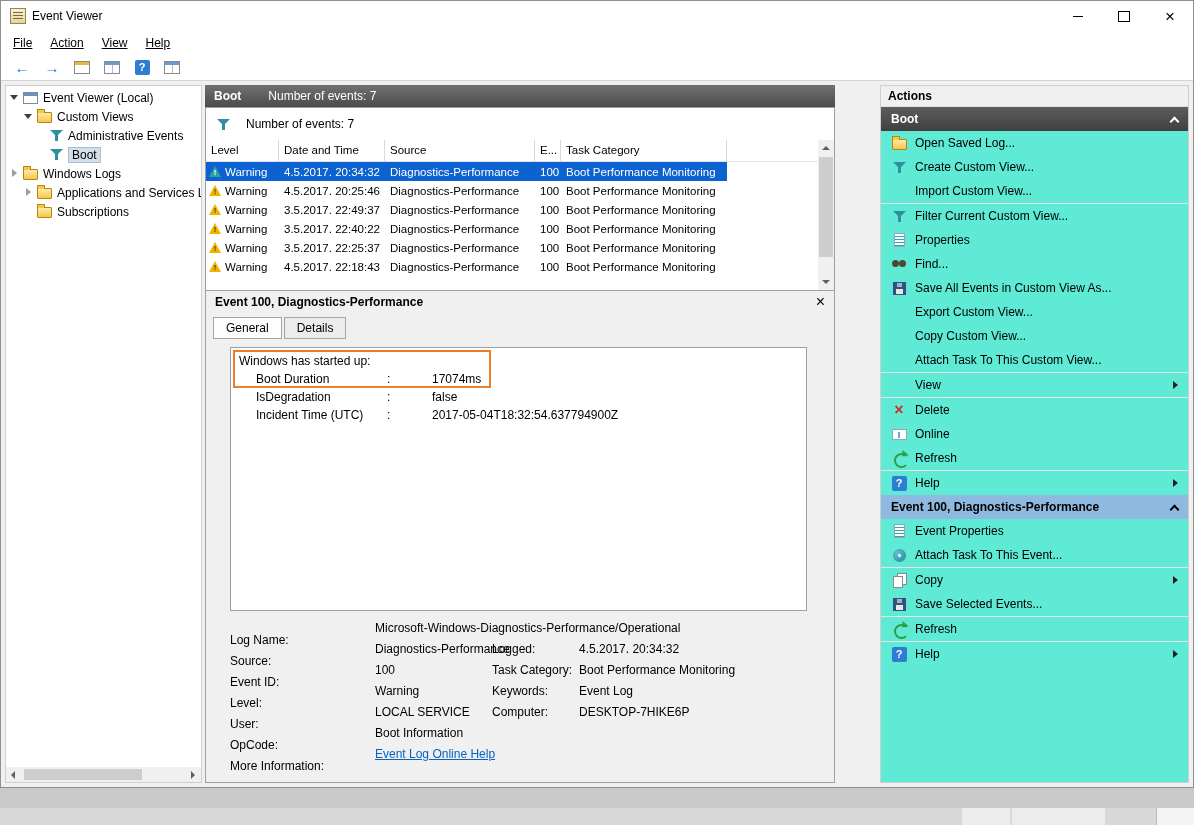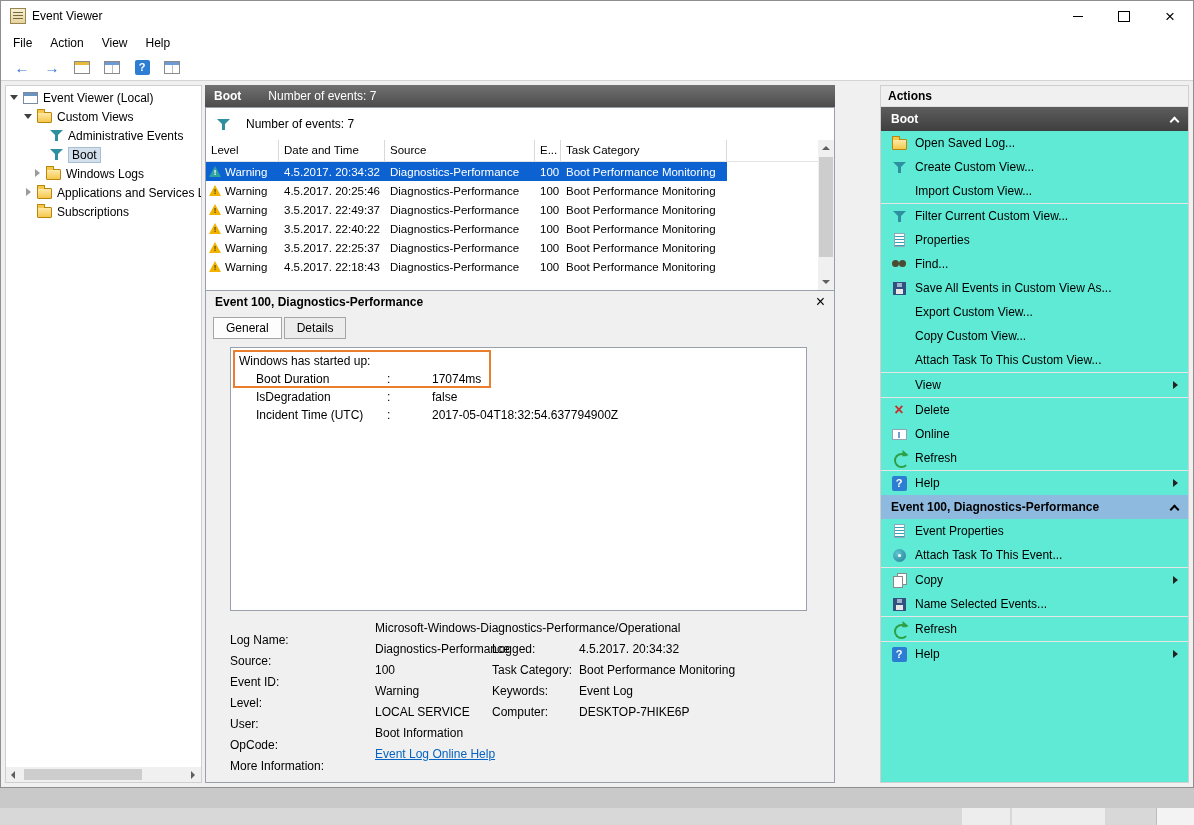--- a/index.html
+++ b/index.html
@@ -15,21 +15,21 @@
               border:1px solid #98854e; position:relative; flex:none; }
   .app-icon::before { content:""; position:absolute; left:2px; right:2px; top:3px; height:1px;
               background:#7a6a3a; box-shadow:0 3px 0 #7a6a3a, 0 6px 0 #7a6a3a; }
   .win-controls { margin-left:auto; display:flex; height:100%; }
   .win-btn { width:46px; height:100%; display:flex; align-items:center; justify-content:center; }
   .wb-min::before { content:""; width:10px; height:1px; background:#000; display:block; }
   .wb-max::before { content:""; width:10px; height:9px; border:1px solid #000; display:block; }
   .wb-close::before { content:"×"; font-size:17px; line-height:1; }
 
   .menubar { height:23px; background:#fff; display:flex; align-items:center; padding-left:3px; }
-  .menu-item { padding:3px 9px; }
+  .menu-item { padding:3px 9px;text-decoration:underline; }
 
   .toolbar { height:27px; background:#fff; border-bottom:1px solid #d4d4d4; display:flex;
              align-items:center; padding-left:8px; gap:4px; }
   .tb-btn { width:26px; height:23px; display:flex; align-items:center; justify-content:center; }
   .i-arrow-left::before { content:"←"; color:#2d74c8; font-weight:bold; font-size:15px; }
   .i-arrow-right::before { content:"→"; color:#2d74c8; font-weight:bold; font-size:15px; }
   .i-window { width:16px; height:13px; border:1px solid #8a8a8a; background:#fff; position:relative; }
   .i-window::before { content:""; position:absolute; left:0; right:0; top:0; height:3px; background:#e9b93c; }
   .i-grid { width:16px; height:13px; border:1px solid #8a8a8a; background:#fff; position:relative; }
   .i-grid::before { content:""; position:absolute; left:0; right:0; top:0; height:3px; background:#6b9bd2; }
@@ -237,21 +237,21 @@
           <span>Custom Views</span>
         </div>
         <div class="tnode" style="padding-left:44px">
           <span class="ic ic-funnel"></span>
           <span>Administrative Events</span>
         </div>
         <div class="tnode" style="padding-left:44px">
           <span class="ic ic-funnel"></span>
           <span class="tsel">Boot</span>
         </div>
-        <div class="tnode" style="padding-left:27px">
+        <div class="tnode" style="padding-left:4px">
           <span class="chev col"></span>
           <span class="ic ic-folder"></span>
           <span>Windows Logs</span>
         </div>
         <div class="tnode" style="padding-left:18px">
           <span class="chev col"></span>
           <span class="ic ic-folder"></span>
           <span>Applications and Services Logs</span>
         </div>
         <div class="tnode" style="padding-left:31px">
@@ -546,21 +546,21 @@
         <span class="aicon">
             <span class="i-copy"></span>
           </span>
         <span>Copy</span>
         <span class="sub-arrow"></span>
       </div>
       <div class="act-item">
         <span class="aicon">
             <span class="i-save"></span>
           </span>
-        <span>Name Selected Events...</span>
+        <span>Save Selected Events...</span>
       </div>
       <div class="act-div"></div>
       <div class="act-item">
         <span class="aicon">
             <span class="i-refresh"></span>
           </span>
         <span>Refresh</span>
       </div>
       <div class="act-div"></div>
       <div class="act-item">

